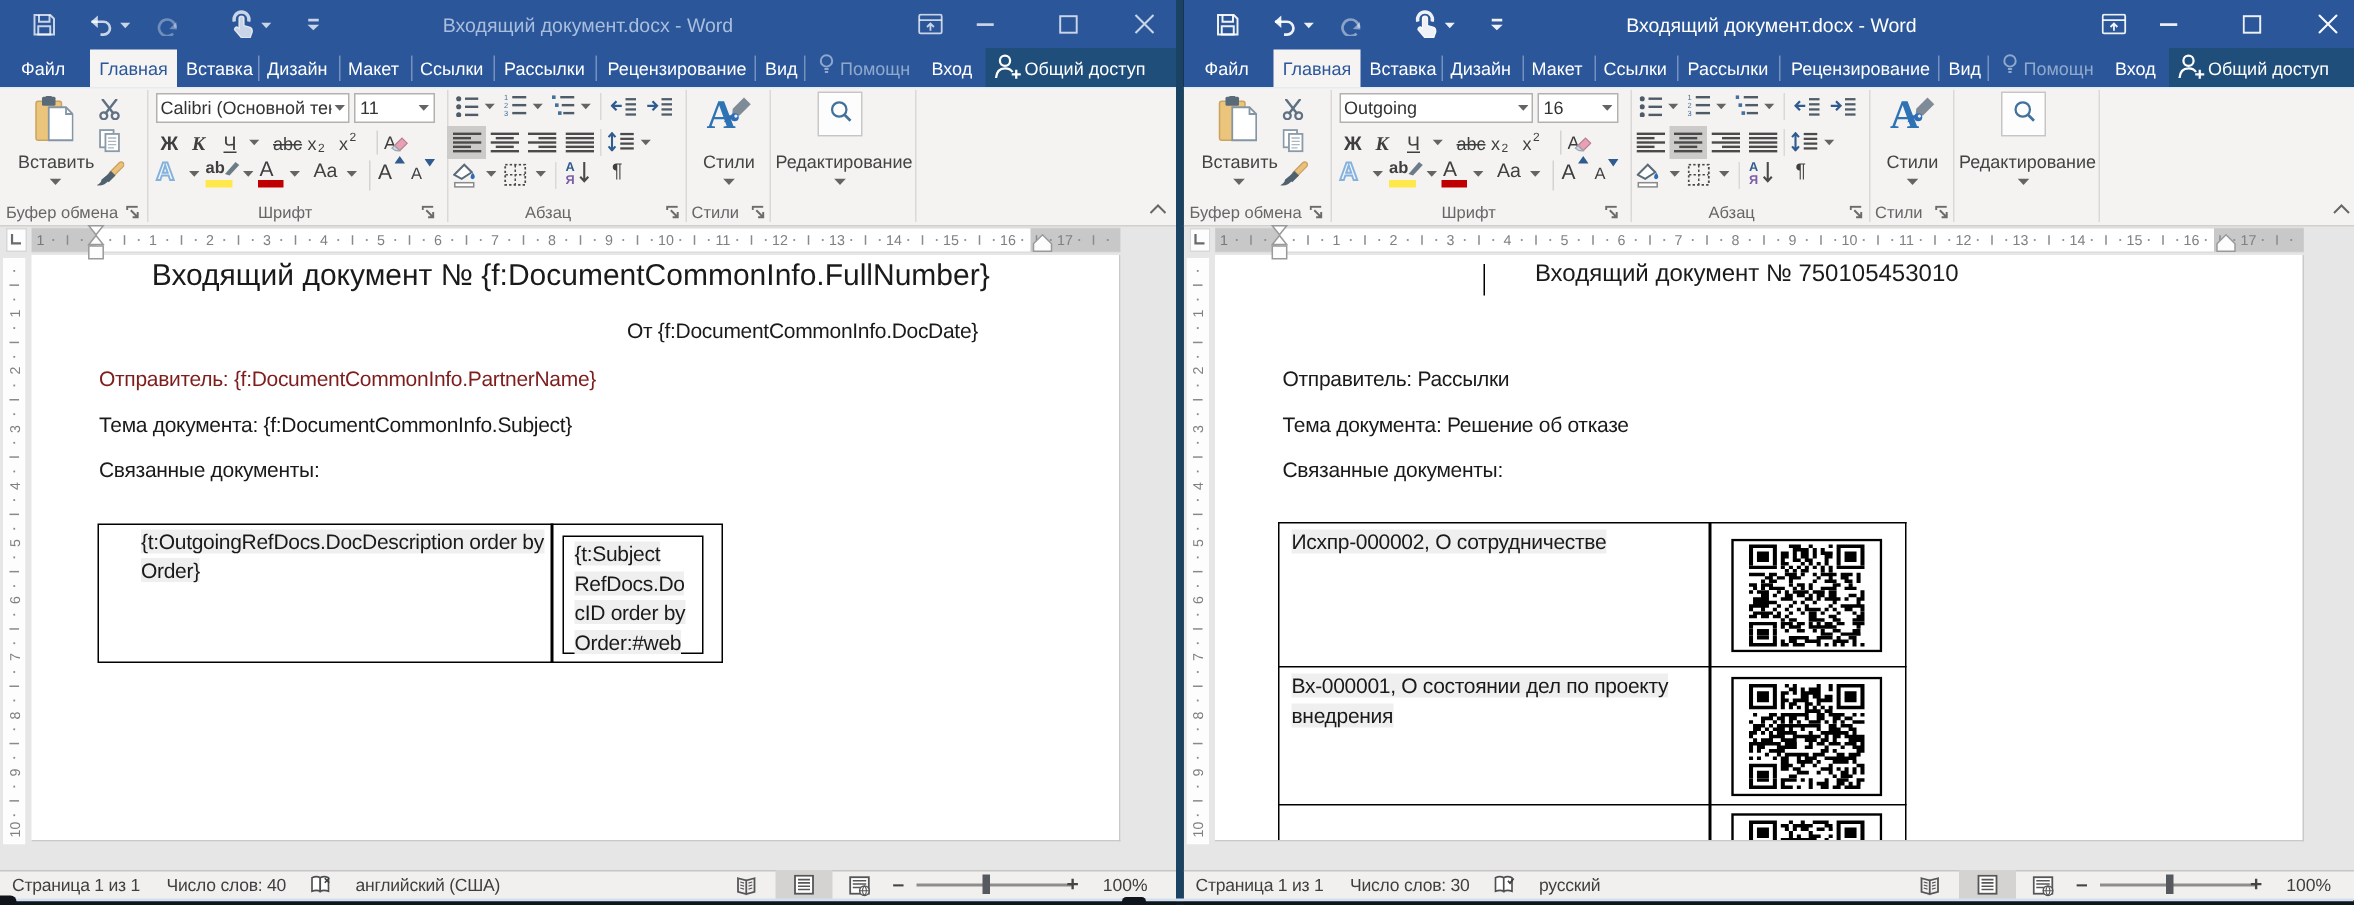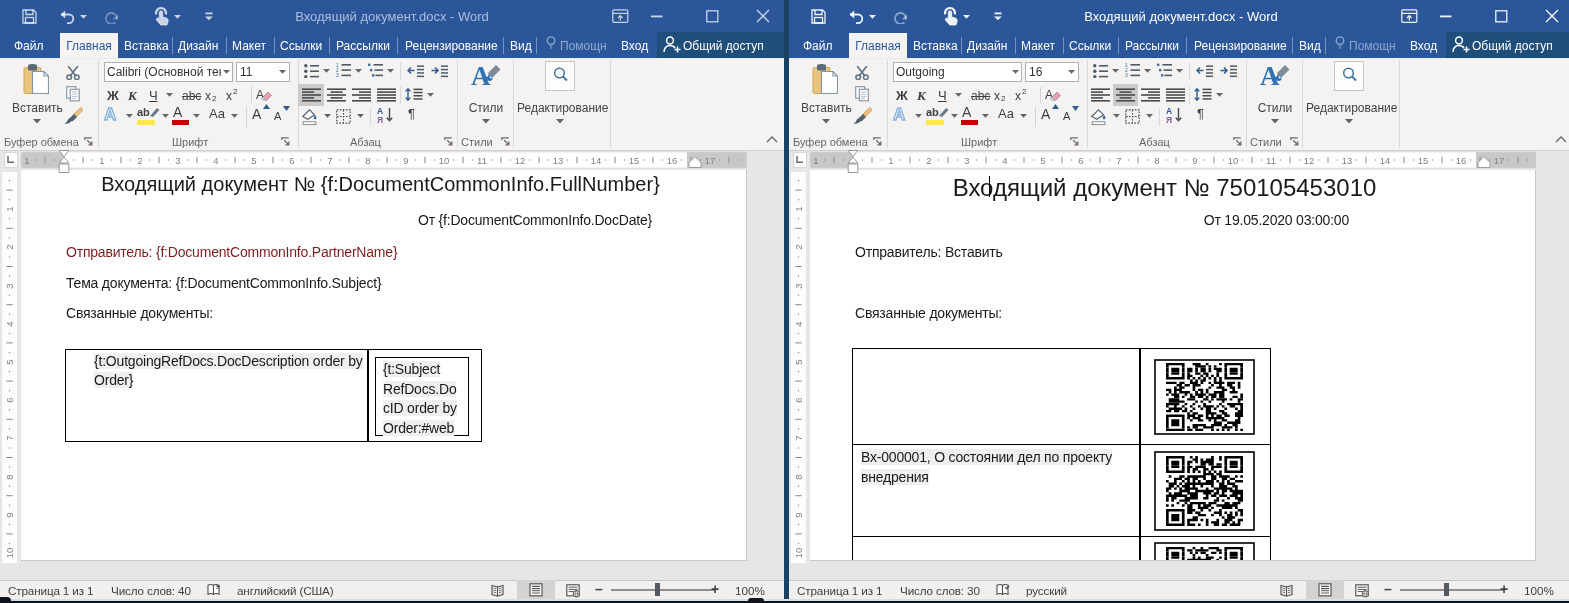--- a/index.html
+++ b/index.html
@@ -942,29 +942,30 @@
       <rect x="4.3" y="285.0" width="6.4" height="1" fill="#8a8a8a"></rect>
       <rect x="6.9" y="294.4" width="1.2" height="1.2" fill="#8a8a8a"></rect>
       <rect x="6.9" y="313.6" width="1.2" height="1.2" fill="#8a8a8a"></rect>
       <rect x="4.3" y="323.2" width="6.4" height="1" fill="#8a8a8a"></rect>
       <rect x="6.9" y="332.6" width="1.2" height="1.2" fill="#8a8a8a"></rect>
       <rect x="6.9" y="351.8" width="1.2" height="1.2" fill="#8a8a8a"></rect>
       <rect x="4.3" y="361.4" width="6.4" height="1" fill="#8a8a8a"></rect>
       <rect x="6.9" y="370.9" width="1.2" height="1.2" fill="#8a8a8a"></rect>
     </svg>
     <div style="left:21px;top:170px;width:726px;height:391px;background:#fff;border-right:1px solid #c9c9c9;border-bottom:1px solid #c9c9c9;overflow:hidden;">
-      <div style="left:43px;top:4px;width:623px;height:26px;font-size:24px;color:#1a1a1a;text-align:center;white-space:nowrap;">Входящий документ № 750105453010</div>
+      <div style="left:43px;top:4px;width:623px;height:26px;font-size:16px;color:#1a1a1a;text-align:center;white-space:nowrap;">Входящий документ № 750105453010</div>
       <div style="left:178.5px;top:6px;width:1.4px;height:21px;background:#000;"></div>
-      <div style="left:43px;top:42px;width:496px;height:18px;font-size:14px;letter-spacing:-0.2px;color:#1a1a1a;text-align:right;white-space:nowrap;">От 19.05.2020 03:00:00</div>
-      <div class="t" style="left:45px;top:74px;font-size:14px;color:#1a1a1a;letter-spacing:-0.2px;">Отправитель: Вставить</div>
+      <div class="t" style="left:45px;top:74px;font-size:14px;color:#1a1a1a;letter-spacing:-0.2px;">Отправитель: Рассылки</div>
+      <div class="t" style="left:45px;top:105px;font-size:14px;color:#1a1a1a;letter-spacing:-0.2px;">Тема документа: Решение об отказе</div>
       <div class="t" style="left:45px;top:135px;font-size:14px;color:#1a1a1a;letter-spacing:-0.2px;">Связанные документы:</div>
       <div style="left:42px;top:178px;width:419px;height:300px;border:1.6px solid #000;border-bottom:none;"></div>
       <div style="left:329px;top:178px;width:1.6px;height:300px;background:#000;"></div>
       <div style="left:42px;top:273.5px;width:419px;height:1.6px;background:#000;"></div>
       <div style="left:42px;top:365.5px;width:419px;height:1.6px;background:#000;"></div>
+      <div style="left:51px;top:181px;width:270px;height:20px;font-size:14px;letter-spacing:-0.2px;line-height:20px;color:#1a1a1a;white-space:nowrap;"><span style="background:#efefef;">Исхпр-000002, О сотрудничестве</span></div>
       <div style="left:51px;top:277px;width:276px;height:40px;font-size:14px;letter-spacing:-0.2px;line-height:20px;color:#1a1a1a;white-space:nowrap;"><span style="background:#efefef;">Вх-000001, О состоянии дел по проекту</span><br><span style="background:#efefef;">внедрения</span></div>
       <svg style="position:absolute;left:344px;top:189px;overflow:hidden;" width="101" height="76" viewBox="0 0 101 76">
         <g>
           <rect x="1" y="1" width="99" height="74" fill="#fff" stroke="#000" stroke-width="1.6"></rect>
           <path d="M12.0 4.0h18.6v2.3h-18.6zM38.6 4.0h8.0v2.3h-8.0zM51.8 4.0h2.7v2.3h-2.7zM65.1 4.0h2.7v2.3h-2.7zM70.4 4.0h18.6v2.3h-18.6zM12.0 6.3h2.7v2.3h-2.7zM27.9 6.3h2.7v2.3h-2.7zM41.2 6.3h10.6v2.3h-10.6zM54.5 6.3h2.7v2.3h-2.7zM59.8 6.3h2.7v2.3h-2.7zM70.4 6.3h2.7v2.3h-2.7zM86.3 6.3h2.7v2.3h-2.7zM12.0 8.7h2.7v2.3h-2.7zM17.3 8.7h8.0v2.3h-8.0zM27.9 8.7h2.7v2.3h-2.7zM33.2 8.7h5.3v2.3h-5.3zM41.2 8.7h2.7v2.3h-2.7zM46.5 8.7h5.3v2.3h-5.3zM54.5 8.7h2.7v2.3h-2.7zM59.8 8.7h8.0v2.3h-8.0zM70.4 8.7h2.7v2.3h-2.7zM75.7 8.7h8.0v2.3h-8.0zM86.3 8.7h2.7v2.3h-2.7zM12.0 11.0h2.7v2.3h-2.7zM17.3 11.0h8.0v2.3h-8.0zM27.9 11.0h2.7v2.3h-2.7zM33.2 11.0h5.3v2.3h-5.3zM41.2 11.0h2.7v2.3h-2.7zM46.5 11.0h5.3v2.3h-5.3zM54.5 11.0h2.7v2.3h-2.7zM62.4 11.0h5.3v2.3h-5.3zM70.4 11.0h2.7v2.3h-2.7zM75.7 11.0h8.0v2.3h-8.0zM86.3 11.0h2.7v2.3h-2.7zM12.0 13.4h2.7v2.3h-2.7zM17.3 13.4h8.0v2.3h-8.0zM27.9 13.4h2.7v2.3h-2.7zM33.2 13.4h2.7v2.3h-2.7zM41.2 13.4h5.3v2.3h-5.3zM49.2 13.4h5.3v2.3h-5.3zM62.4 13.4h2.7v2.3h-2.7zM70.4 13.4h2.7v2.3h-2.7zM75.7 13.4h8.0v2.3h-8.0zM86.3 13.4h2.7v2.3h-2.7zM12.0 15.7h2.7v2.3h-2.7zM27.9 15.7h2.7v2.3h-2.7zM33.2 15.7h5.3v2.3h-5.3zM46.5 15.7h2.7v2.3h-2.7zM51.8 15.7h2.7v2.3h-2.7zM57.1 15.7h2.7v2.3h-2.7zM62.4 15.7h2.7v2.3h-2.7zM70.4 15.7h2.7v2.3h-2.7zM86.3 15.7h2.7v2.3h-2.7zM12.0 18.1h18.6v2.3h-18.6zM33.2 18.1h2.7v2.3h-2.7zM38.6 18.1h2.7v2.3h-2.7zM43.9 18.1h2.7v2.3h-2.7zM49.2 18.1h2.7v2.3h-2.7zM54.5 18.1h2.7v2.3h-2.7zM59.8 18.1h2.7v2.3h-2.7zM65.1 18.1h2.7v2.3h-2.7zM70.4 18.1h18.6v2.3h-18.6zM35.9 20.4h2.7v2.3h-2.7zM41.2 20.4h2.7v2.3h-2.7zM46.5 20.4h5.3v2.3h-5.3zM59.8 20.4h2.7v2.3h-2.7zM65.1 20.4h2.7v2.3h-2.7zM12.0 22.8h10.6v2.3h-10.6zM25.3 22.8h5.3v2.3h-5.3zM35.9 22.8h8.0v2.3h-8.0zM46.5 22.8h2.7v2.3h-2.7zM54.5 22.8h2.7v2.3h-2.7zM59.8 22.8h10.6v2.3h-10.6zM73.1 22.8h8.0v2.3h-8.0zM83.7 22.8h2.7v2.3h-2.7zM22.6 25.1h5.3v2.3h-5.3zM30.6 25.1h5.3v2.3h-5.3zM38.6 25.1h8.0v2.3h-8.0zM57.1 25.1h2.7v2.3h-2.7zM65.1 25.1h2.7v2.3h-2.7zM73.1 25.1h5.3v2.3h-5.3zM83.7 25.1h2.7v2.3h-2.7zM20.0 27.4h2.7v2.3h-2.7zM25.3 27.4h5.3v2.3h-5.3zM38.6 27.4h2.7v2.3h-2.7zM54.5 27.4h2.7v2.3h-2.7zM62.4 27.4h8.0v2.3h-8.0zM75.7 27.4h5.3v2.3h-5.3zM83.7 27.4h2.7v2.3h-2.7zM12.0 29.8h5.3v2.3h-5.3zM20.0 29.8h8.0v2.3h-8.0zM38.6 29.8h2.7v2.3h-2.7zM43.9 29.8h5.3v2.3h-5.3zM51.8 29.8h2.7v2.3h-2.7zM67.8 29.8h5.3v2.3h-5.3zM78.4 29.8h2.7v2.3h-2.7zM14.7 32.1h2.7v2.3h-2.7zM20.0 32.1h2.7v2.3h-2.7zM25.3 32.1h10.6v2.3h-10.6zM41.2 32.1h2.7v2.3h-2.7zM46.5 32.1h2.7v2.3h-2.7zM51.8 32.1h2.7v2.3h-2.7zM59.8 32.1h10.6v2.3h-10.6zM75.7 32.1h8.0v2.3h-8.0zM12.0 34.5h2.7v2.3h-2.7zM17.3 34.5h8.0v2.3h-8.0zM30.6 34.5h2.7v2.3h-2.7zM35.9 34.5h2.7v2.3h-2.7zM41.2 34.5h10.6v2.3h-10.6zM54.5 34.5h8.0v2.3h-8.0zM65.1 34.5h5.3v2.3h-5.3zM86.3 34.5h2.7v2.3h-2.7zM20.0 36.8h5.3v2.3h-5.3zM27.9 36.8h2.7v2.3h-2.7zM35.9 36.8h5.3v2.3h-5.3zM43.9 36.8h5.3v2.3h-5.3zM51.8 36.8h2.7v2.3h-2.7zM57.1 36.8h5.3v2.3h-5.3zM65.1 36.8h5.3v2.3h-5.3zM78.4 36.8h5.3v2.3h-5.3zM86.3 36.8h2.7v2.3h-2.7zM14.7 39.2h10.6v2.3h-10.6zM33.2 39.2h8.0v2.3h-8.0zM49.2 39.2h5.3v2.3h-5.3zM57.1 39.2h2.7v2.3h-2.7zM62.4 39.2h10.6v2.3h-10.6zM75.7 39.2h2.7v2.3h-2.7zM83.7 39.2h5.3v2.3h-5.3zM14.7 41.5h15.9v2.3h-15.9zM41.2 41.5h2.7v2.3h-2.7zM46.5 41.5h2.7v2.3h-2.7zM54.5 41.5h2.7v2.3h-2.7zM67.8 41.5h2.7v2.3h-2.7zM83.7 41.5h2.7v2.3h-2.7zM12.0 43.9h13.3v2.3h-13.3zM30.6 43.9h2.7v2.3h-2.7zM38.6 43.9h2.7v2.3h-2.7zM49.2 43.9h2.7v2.3h-2.7zM65.1 43.9h2.7v2.3h-2.7zM73.1 43.9h15.9v2.3h-15.9zM12.0 46.2h2.7v2.3h-2.7zM20.0 46.2h2.7v2.3h-2.7zM27.9 46.2h2.7v2.3h-2.7zM35.9 46.2h2.7v2.3h-2.7zM43.9 46.2h2.7v2.3h-2.7zM49.2 46.2h10.6v2.3h-10.6zM62.4 46.2h2.7v2.3h-2.7zM67.8 46.2h2.7v2.3h-2.7zM75.7 46.2h5.3v2.3h-5.3zM86.3 46.2h2.7v2.3h-2.7zM14.7 48.6h13.3v2.3h-13.3zM30.6 48.6h2.7v2.3h-2.7zM38.6 48.6h2.7v2.3h-2.7zM46.5 48.6h2.7v2.3h-2.7zM51.8 48.6h5.3v2.3h-5.3zM59.8 48.6h2.7v2.3h-2.7zM70.4 48.6h2.7v2.3h-2.7zM81.0 48.6h2.7v2.3h-2.7zM86.3 48.6h2.7v2.3h-2.7zM12.0 50.9h5.3v2.3h-5.3zM20.0 50.9h5.3v2.3h-5.3zM27.9 50.9h5.3v2.3h-5.3zM35.9 50.9h2.7v2.3h-2.7zM51.8 50.9h5.3v2.3h-5.3zM65.1 50.9h5.3v2.3h-5.3zM83.7 50.9h5.3v2.3h-5.3zM33.2 53.2h2.7v2.3h-2.7zM38.6 53.2h5.3v2.3h-5.3zM51.8 53.2h10.6v2.3h-10.6zM67.8 53.2h5.3v2.3h-5.3zM81.0 53.2h8.0v2.3h-8.0zM12.0 55.6h18.6v2.3h-18.6zM33.2 55.6h8.0v2.3h-8.0zM43.9 55.6h5.3v2.3h-5.3zM51.8 55.6h2.7v2.3h-2.7zM57.1 55.6h2.7v2.3h-2.7zM62.4 55.6h5.3v2.3h-5.3zM70.4 55.6h5.3v2.3h-5.3zM81.0 55.6h8.0v2.3h-8.0zM12.0 57.9h2.7v2.3h-2.7zM27.9 57.9h2.7v2.3h-2.7zM33.2 57.9h2.7v2.3h-2.7zM38.6 57.9h8.0v2.3h-8.0zM51.8 57.9h18.6v2.3h-18.6zM83.7 57.9h2.7v2.3h-2.7zM12.0 60.3h2.7v2.3h-2.7zM17.3 60.3h8.0v2.3h-8.0zM27.9 60.3h2.7v2.3h-2.7zM35.9 60.3h2.7v2.3h-2.7zM43.9 60.3h5.3v2.3h-5.3zM54.5 60.3h2.7v2.3h-2.7zM59.8 60.3h2.7v2.3h-2.7zM67.8 60.3h5.3v2.3h-5.3zM81.0 60.3h5.3v2.3h-5.3zM12.0 62.6h2.7v2.3h-2.7zM17.3 62.6h8.0v2.3h-8.0zM27.9 62.6h2.7v2.3h-2.7zM59.8 62.6h8.0v2.3h-8.0zM73.1 62.6h13.3v2.3h-13.3zM12.0 65.0h2.7v2.3h-2.7zM17.3 65.0h8.0v2.3h-8.0zM27.9 65.0h2.7v2.3h-2.7zM38.6 65.0h13.3v2.3h-13.3zM57.1 65.0h10.6v2.3h-10.6zM70.4 65.0h2.7v2.3h-2.7zM78.4 65.0h5.3v2.3h-5.3zM12.0 67.3h2.7v2.3h-2.7zM27.9 67.3h2.7v2.3h-2.7zM33.2 67.3h2.7v2.3h-2.7zM38.6 67.3h5.3v2.3h-5.3zM49.2 67.3h10.6v2.3h-10.6zM67.8 67.3h10.6v2.3h-10.6zM81.0 67.3h2.7v2.3h-2.7zM12.0 69.7h18.6v2.3h-18.6zM33.2 69.7h5.3v2.3h-5.3zM41.2 69.7h8.0v2.3h-8.0zM57.1 69.7h2.7v2.3h-2.7zM62.4 69.7h2.7v2.3h-2.7zM67.8 69.7h2.7v2.3h-2.7zM73.1 69.7h2.7v2.3h-2.7zM81.0 69.7h2.7v2.3h-2.7zM86.3 69.7h2.7v2.3h-2.7z" fill="#000"></path>
         </g>
       </svg>
       <svg style="position:absolute;left:344px;top:281px;overflow:hidden;" width="101" height="80" viewBox="0 0 101 80">
         <g>
           <rect x="1" y="1" width="99" height="78" fill="#fff" stroke="#000" stroke-width="1.6"></rect>

